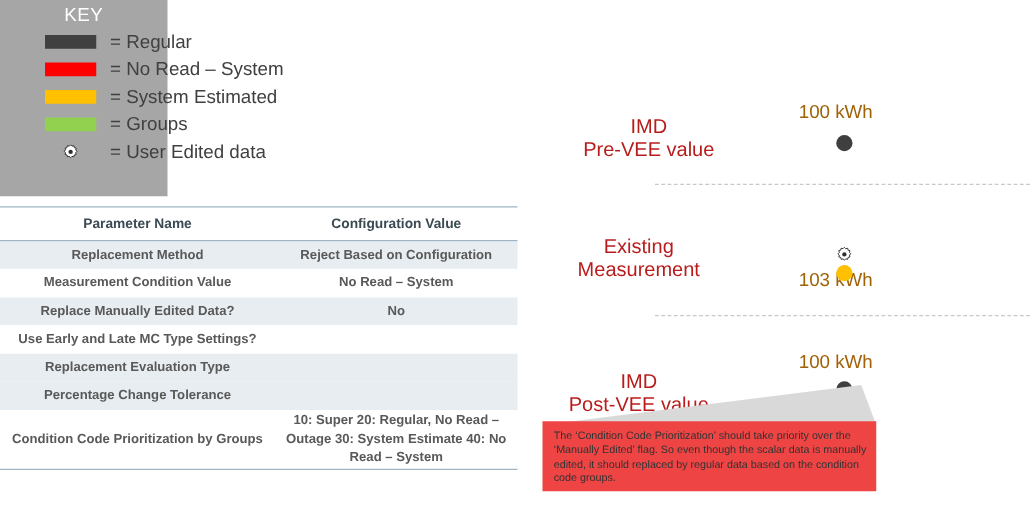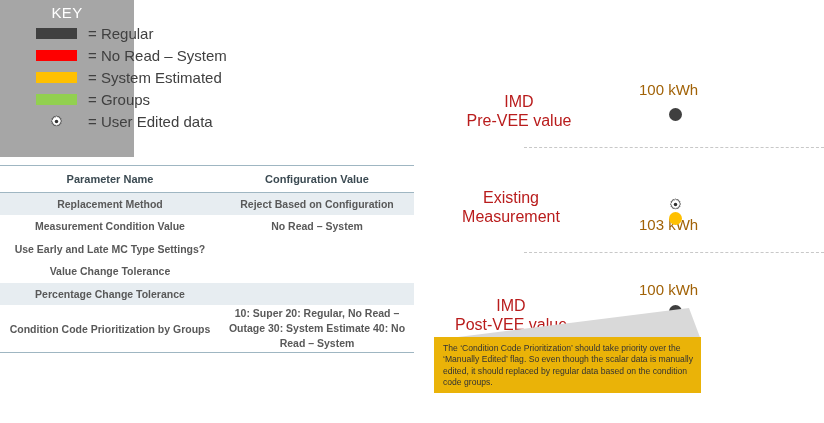--- a/index.html
+++ b/index.html
@@ -133,21 +133,21 @@
     position: absolute;
   }
 
   
   #callout-box {
     position: absolute;
     left: 434px;
     top: 337px;
     width: 267px;
     height: 56px;
-    background: #eab308;
+    background: #ef4444;
     box-sizing: border-box;
     padding: 6px 8px 6px 9px;
   }
   #callout-text {
     font-size: 8.6px;
     line-height: 11.3px;
     color: #333333;
   }
   #callout-pointer {
     position: absolute;
@@ -209,26 +209,30 @@
   </thead>
   <tbody>
     <tr class="band">
       <td>Replacement Method</td>
       <td>Reject Based on Configuration</td>
     </tr>
     <tr>
       <td>Measurement Condition Value</td>
       <td>No Read – System</td>
     </tr>
+    <tr class="band">
+      <td>Replace Manually Edited Data?</td>
+      <td>No</td>
+    </tr>
     <tr>
       <td>Use Early and Late MC Type Settings?</td>
       <td></td>
     </tr>
-    <tr>
-      <td>Value Change Tolerance</td>
+    <tr class="band">
+      <td>Replacement Evaluation Type</td>
       <td></td>
     </tr>
     <tr class="band">
       <td>Percentage Change Tolerance</td>
       <td></td>
     </tr>
     <tr class="last">
       <td>Condition Code Prioritization by Groups</td>
       <td class="multi">10: Super
 20: Regular, No Read – Outage

